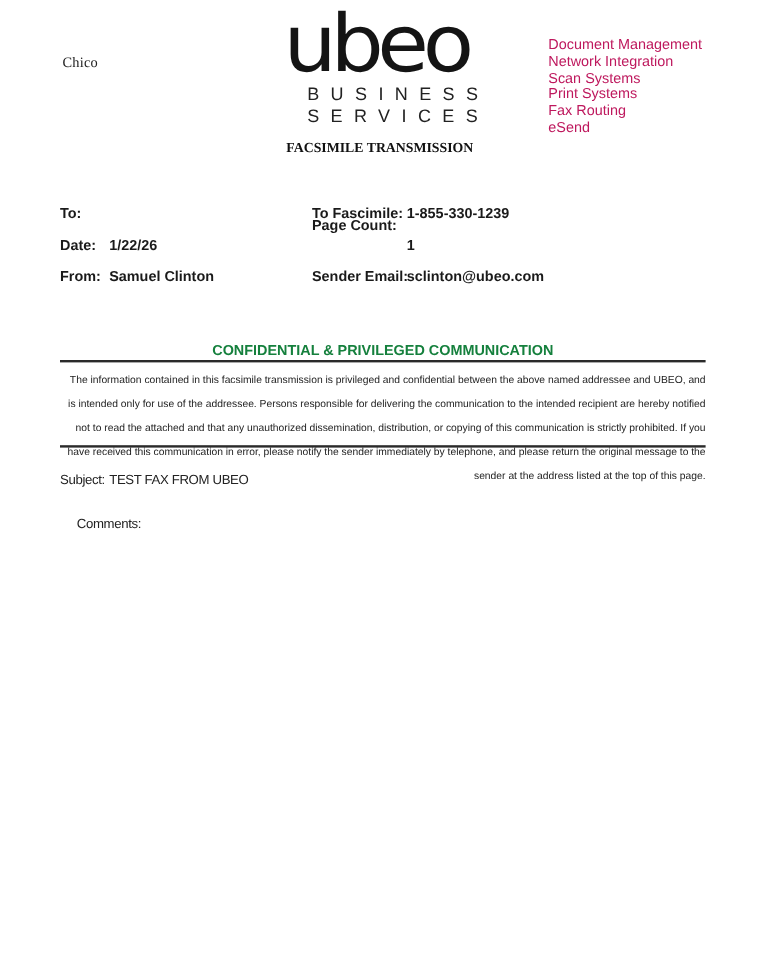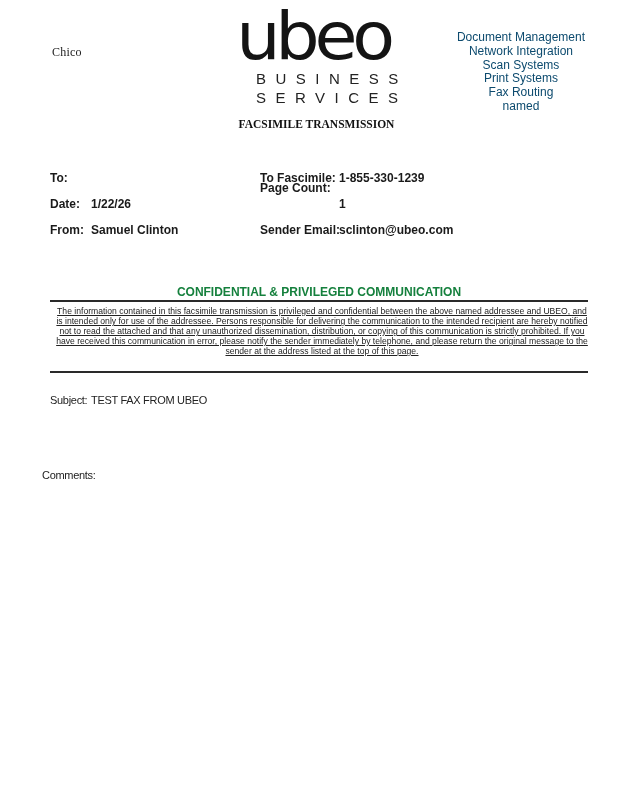--- a/index.html
+++ b/index.html
@@ -59,24 +59,24 @@
       text-align: center;
       font-size: 11.5px;
       font-weight: bold;
       color: #111;
       font-family: Liberation Serif, serif;
     }
 
     
     .services {
       right: 50px; top: 31px;
-      text-align: center;
+      text-align: left;
       font-size: 12px;
       line-height: 13.8px;
-      color: #0c4a6e;
+      color: #be185d;
     }
     .services div { white-space: nowrap; }
 
     
     .field-label, .field-value {
       font-size: 12px;
       color: #1a1a1a;
       white-space: nowrap;
       font-weight: bold;
     }
@@ -95,24 +95,23 @@
       height: 2px;
       background: #2a2a2a;
     }
     .rule.top { top: 300px; }
     .rule.bottom { top: 371px; }
 
     .notice {
       left: 56px; top: 306px;
       width: 532px;
       font-size: 8.6px;
-      line-height: 10px;
+      line-height: 20px;
       color: #222;
-      text-align: center;
-      text-decoration: underline;
+      text-align: right;
     }
 
     .small-label {
       font-size: 11px;
       color: #222;
       letter-spacing: -0.3px;
     }
   </style>
 </head>
 <body>
@@ -126,21 +125,21 @@
 </div>
 
 <div class="abs doc-title">FACSIMILE TRANSMISSION</div>
 
 <div class="abs services">
   <div>Document Management</div>
   <div>Network Integration</div>
   <div>Scan Systems</div>
   <div>Print Systems</div>
   <div>Fax Routing</div>
-  <div>named</div>
+  <div>eSend</div>
 </div>
 
 <div>
   <span class="abs field-label" style="left:50px; top:171px;">To:</span>
   <span class="abs field-value" style="left:91px; top:171px;"></span>
 </div>
 <div>
   <span class="abs field-label" style="left:50px; top:197px;">Date:</span>
   <span class="abs field-value" style="left:91px; top:197px;">1/22/26</span>
 </div>
@@ -165,15 +164,15 @@
 <div class="abs section-title">CONFIDENTIAL &amp; PRIVILEGED COMMUNICATION</div>
 <div class="abs rule top"></div>
 <div class="abs notice">The information contained in this facsimile transmission is privileged and confidential between the above named addressee and UBEO, and is intended only for use of the addressee. Persons responsible for delivering the communication to the intended recipient are hereby notified not to read the attached and that any unauthorized dissemination, distribution, or copying of this communication is strictly prohibited. If you have received this communication in error, please notify the sender immediately by telephone, and please return the original message to the sender at the address listed at the top of this page.</div>
 <div class="abs rule bottom"></div>
 
 <div>
   <span class="abs small-label" style="left:50px; top:394px;">Subject:</span>
   <span class="abs small-label" style="left:91px; top:394px;">TEST FAX FROM UBEO</span>
 </div>
 <div>
-  <span class="abs small-label" style="left:42px; top:431px;margin-top:38px;">Comments:</span>
+  <span class="abs small-label" style="left:64px; top:431px;">Comments:</span>
   <span class="abs small-label" style="left:110px; top:431px;"></span>
 </div>
 
 </body></html>

